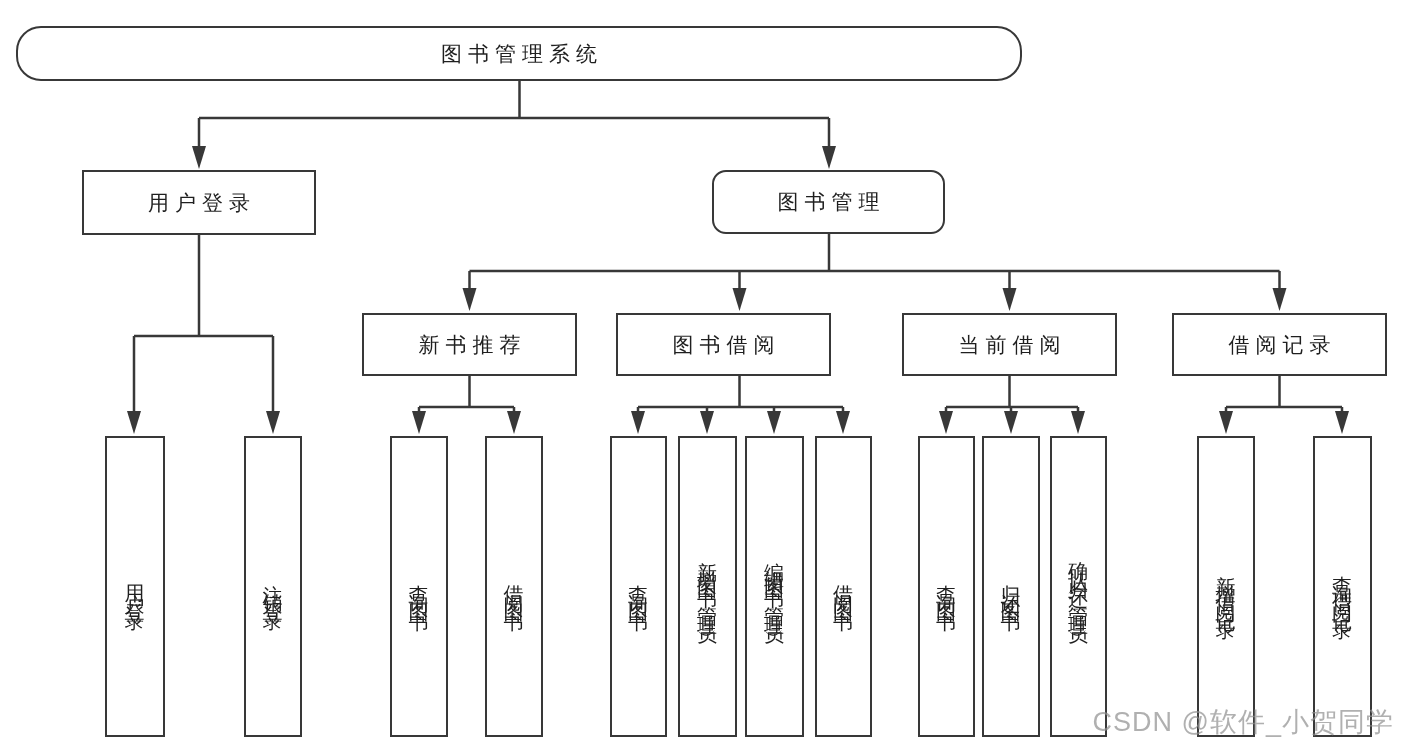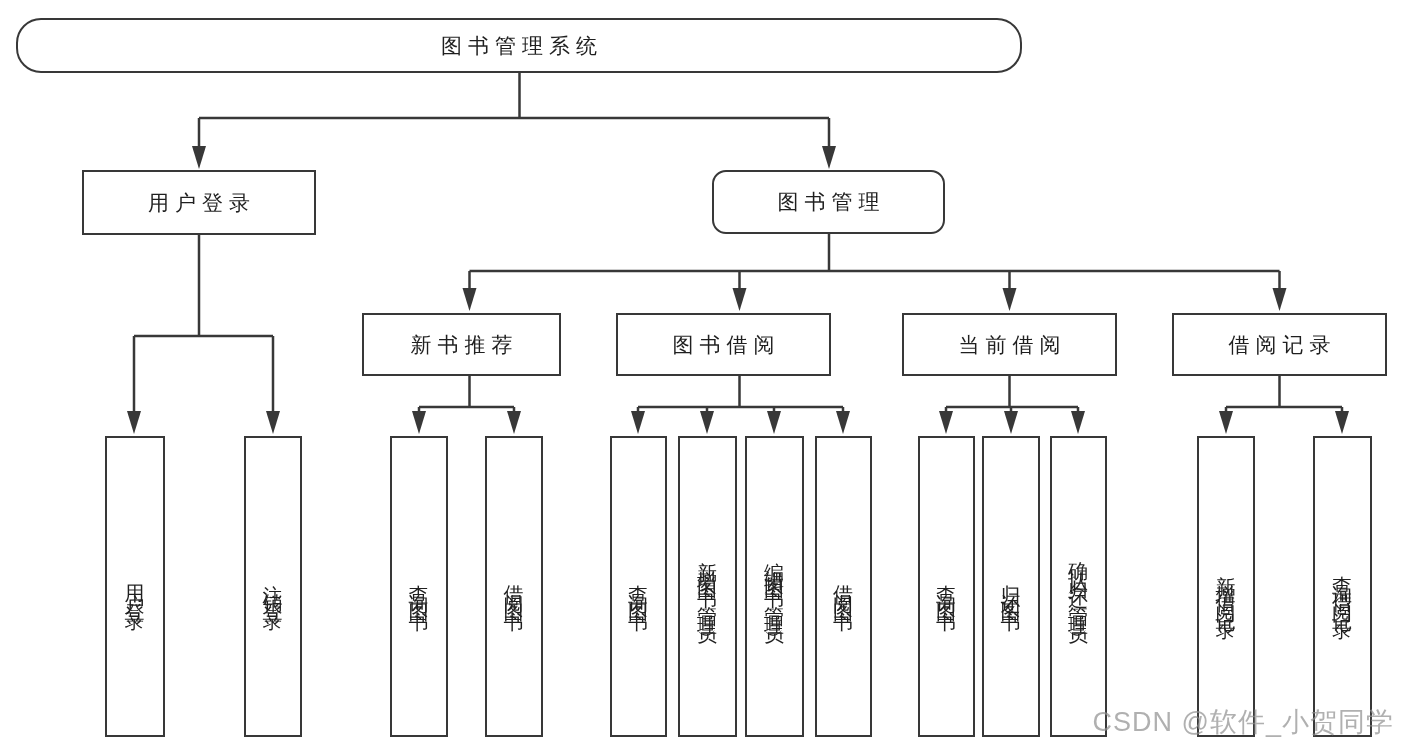--- a/index.html
+++ b/index.html
@@ -97,26 +97,26 @@
     <path d="M1009.5,376 V407 M946,407 H1078 M946,407 V413 M1011,407 V413 M1078,407 V413"></path>
     <polygon points="939,411 953,411 946,434"></polygon>
     <polygon points="1004,411 1018,411 1011,434"></polygon>
     <polygon points="1071,411 1085,411 1078,434"></polygon>
 
     <path d="M1279.5,376 V407 M1226,407 H1342 M1226,407 V413 M1342,407 V413"></path>
     <polygon points="1219,411 1233,411 1226,434"></polygon>
     <polygon points="1335,411 1349,411 1342,434"></polygon>
   </svg>
 
-  <div class="node" style="left:16px; top:18px; width:1006px; height:55px;border-radius:25px;">图书管理系统</div>
+  <div class="node" style="left:16px; top:26px; width:1006px; height:55px;border-radius:25px;">图书管理系统</div>
 
   <div class="node" style="left:82px; top:170px; width:234px; height:65px;">用户登录</div>
   <div class="node" style="left:712px; top:170px; width:233px; height:64px;border-radius:14px;">图书管理</div>
 
-  <div class="node" style="left:362px; top:313px; width:199px; height:63px;">新书推荐</div>
+  <div class="node" style="left:362px; top:313px; width:215px; height:63px;">新书推荐</div>
   <div class="node" style="left:616px; top:313px; width:215px; height:63px;">图书借阅</div>
   <div class="node" style="left:902px; top:313px; width:215px; height:63px;">当前借阅</div>
   <div class="node" style="left:1172px; top:313px; width:215px; height:63px;">借阅记录</div>
 
   <div class="leaf" style="left:105px; width:60px;">用户登录</div>
   <div class="leaf" style="left:244px; width:58px;">注销登录</div>
 
   <div class="leaf" style="left:390px; width:58px;">查询图书</div>
   <div class="leaf" style="left:485px; width:58px;">借阅图书</div>
 

